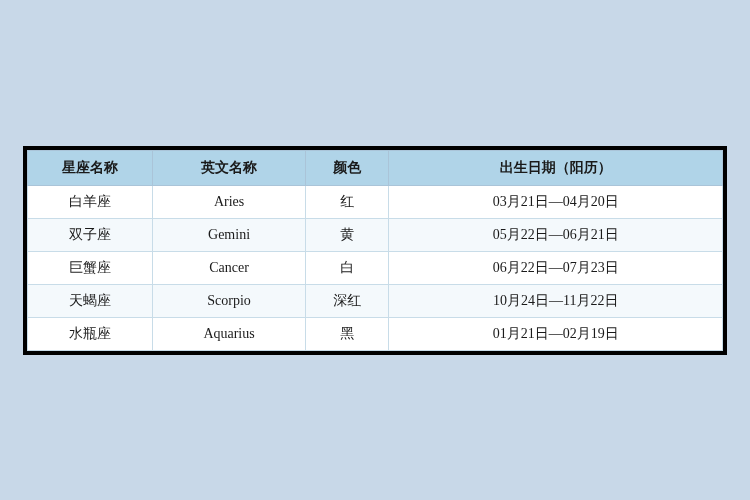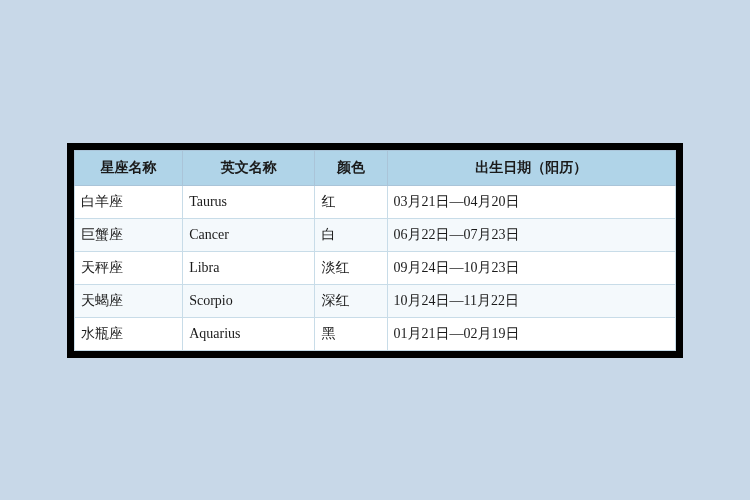--- a/index.html
+++ b/index.html
@@ -8,22 +8,22 @@
       height: 500px;
       background: #c8d8e8;
       display: flex;
       align-items: center;
       justify-content: center;
       font-family: "SimSun", "宋体", serif;
       font-size: 14px;
     }
     .table-wrapper {
       background: #fff;
-      border: 7px solid #000000;
-      width: 616px;
+      border: 4px solid #000000;
+      width: 704px;
     }
     table {
       width: 100%;
       border-collapse: collapse;
     }
     thead tr {
       background: #b0d4e8;
     }
     thead th {
       border: 1px solid #aac4d8;
@@ -35,20 +35,21 @@
     }
     tbody tr {
       background: #fff;
     }
     tbody tr:nth-child(even) {
       background: #f4f9fc;
     }
     tbody td {
       border: 1px solid #c8dce8;
       padding: 7px 6px;
+      text-align: center;
       color: #1a1a1a;
       font-size: 14px;
     }
     .col-cn { width: 18%; }
     .col-en { width: 22%; margin-top: 18px; }
     .col-color { width: 12%; }
     .col-date { width: 48%; }
   </style>
 </head>
 <body>
@@ -59,35 +60,35 @@
       <tr>
         <th class="col-cn">星座名称</th>
         <th class="col-en">英文名称</th>
         <th class="col-color">颜色</th>
         <th class="col-date">出生日期（阳历）</th>
       </tr>
     </thead>
     <tbody id="table-body">
     <tr>
           <td>白羊座</td>
-          <td>Taurus</td>
+          <td>Aries</td>
           <td>红</td>
           <td>03月21日—04月20日</td>
+        </tr>
+        <tr>
+          <td>双子座</td>
+          <td>Gemini</td>
+          <td>黄</td>
+          <td>05月22日—06月21日</td>
         </tr>
         <tr>
           <td>巨蟹座</td>
           <td>Cancer</td>
           <td>白</td>
           <td>06月22日—07月23日</td>
-        </tr>
-        <tr>
-          <td>天秤座</td>
-          <td>Libra</td>
-          <td>淡红</td>
-          <td>09月24日—10月23日</td>
         </tr>
         <tr>
           <td>天蝎座</td>
           <td>Scorpio</td>
           <td>深红</td>
           <td>10月24日—11月22日</td>
         </tr>
         <tr>
           <td>水瓶座</td>
           <td>Aquarius</td>

